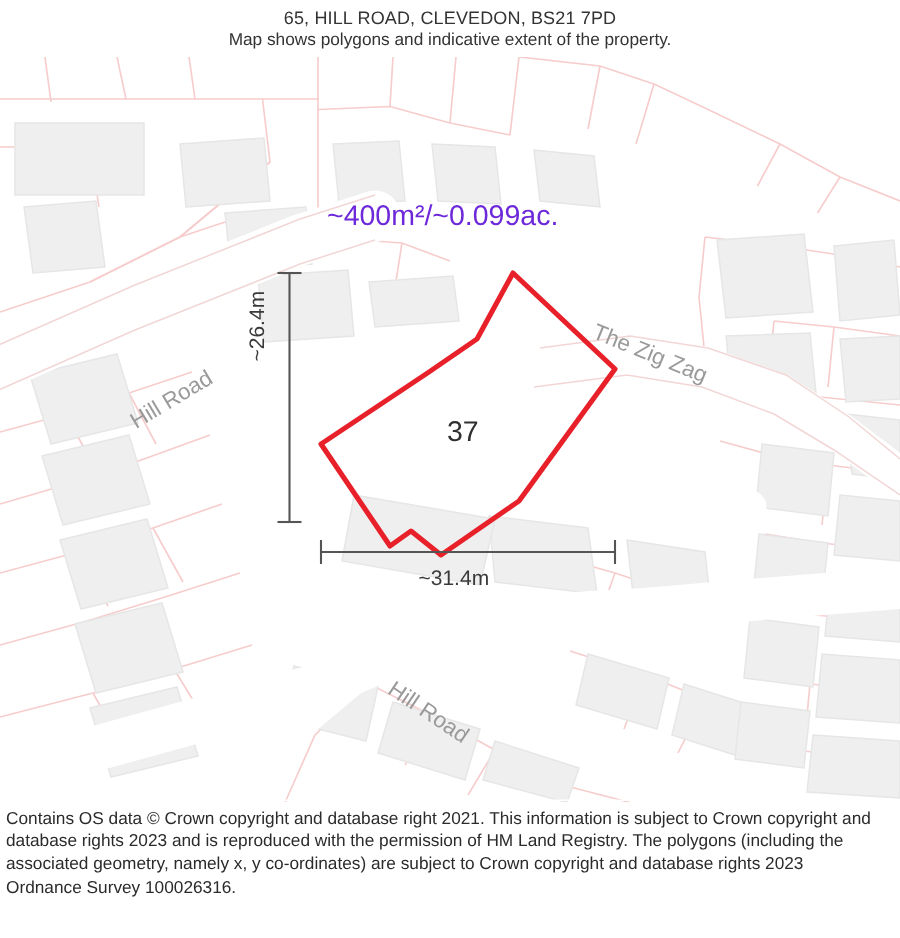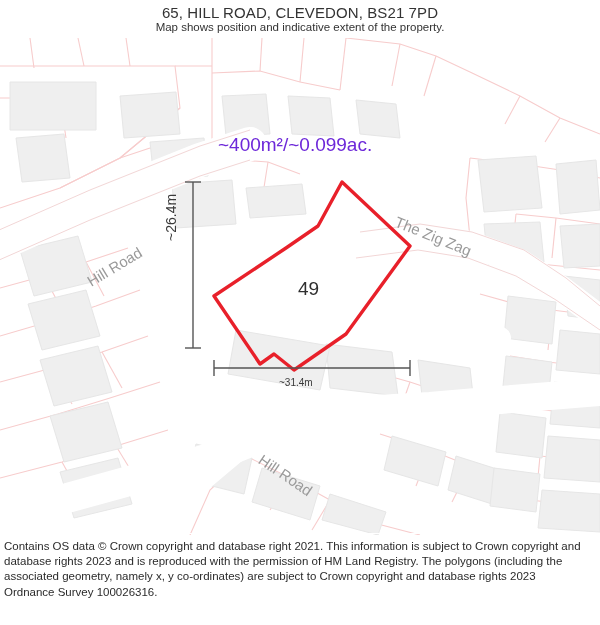--- a/index.html
+++ b/index.html
@@ -24,21 +24,21 @@
     position: absolute;
     top: 0;
     left: 0;
     width: 600px;
     height: 38px;
     text-align: center;
     padding-top: 5px;
     box-sizing: border-box;
   }
   .header-title {
-    font-size: 15px;
+    font-size: 12px;
     color: #333333;
     line-height: 15px;
     letter-spacing: 0.1px;
   }
   .header-sub {
     font-size: 11.5px;
     color: #333333;
     line-height: 15px;
   }
   
@@ -68,21 +68,21 @@
   }
   #plot-number {
     left: 298px;
     top: 240px;
     font-size: 19px;
     color: #2f2f2f;
   }
   #dim-width-label {
     left: 279px;
     top: 339px;
-    font-size: 10px;
+    font-size: 14px;
     color: #3a3a3a;
   }
   #dim-height-label {
     left: 163px;
     top: 203px;
     font-size: 14px;
     color: #3a3a3a;
     transform: rotate(-90deg);
     transform-origin: left top;
   }
@@ -135,21 +135,21 @@
     background: #ffffff;
   }
 </style>
 </head>
 <body>
 
 <div class="page">
 
   <div class="header">
     <div class="header-title">65, HILL ROAD, CLEVEDON, BS21 7PD</div>
-    <div class="header-sub">Map shows position and indicative extent of the property.</div>
+    <div class="header-sub">Map shows polygons and indicative extent of the property.</div>
   </div>
 
   <div class="map">
     <svg width="600" height="497" viewBox="0 0 600 497" xmlns="http://www.w3.org/2000/svg">
 
       <g>
         <rect x="0" y="0" width="600" height="497" fill="#ffffff"></rect>
       </g>
 
       <g stroke="#f7cccc" stroke-width="1.1" fill="none">
@@ -274,21 +274,21 @@
         <line x1="185" y1="144" x2="201" y2="144"></line>
         <line x1="185" y1="310" x2="201" y2="310"></line>
 
         <line x1="214" y1="330" x2="410" y2="330"></line>
         <line x1="214" y1="322" x2="214" y2="338"></line>
         <line x1="410" y1="322" x2="410" y2="338"></line>
       </g>
     </svg>
 
     <div class="map-label" id="area-label">~400m²/~0.099ac.</div>
-    <div class="map-label" id="plot-number">49</div>
+    <div class="map-label" id="plot-number">37</div>
     <div class="map-label" id="dim-width-label">~31.4m</div>
     <div class="map-label" id="dim-height-label">~26.4m</div>
     <div class="map-label" id="street-hill-road-1">Hill Road</div>
     <div class="map-label" id="street-hill-road-2">Hill Road</div>
     <div class="map-label" id="street-zig-zag">The Zig Zag</div>
   </div>
 
   <div class="footer-divider"></div>
   <div class="footer">
     <div class="footer-text">Contains OS data © Crown copyright and database right 2021. This information is subject to Crown copyright and database rights 2023 and is reproduced with the permission of HM Land Registry. The polygons (including the associated geometry, namely x, y co-ordinates) are subject to Crown copyright and database rights 2023 Ordnance Survey 100026316.</div>

